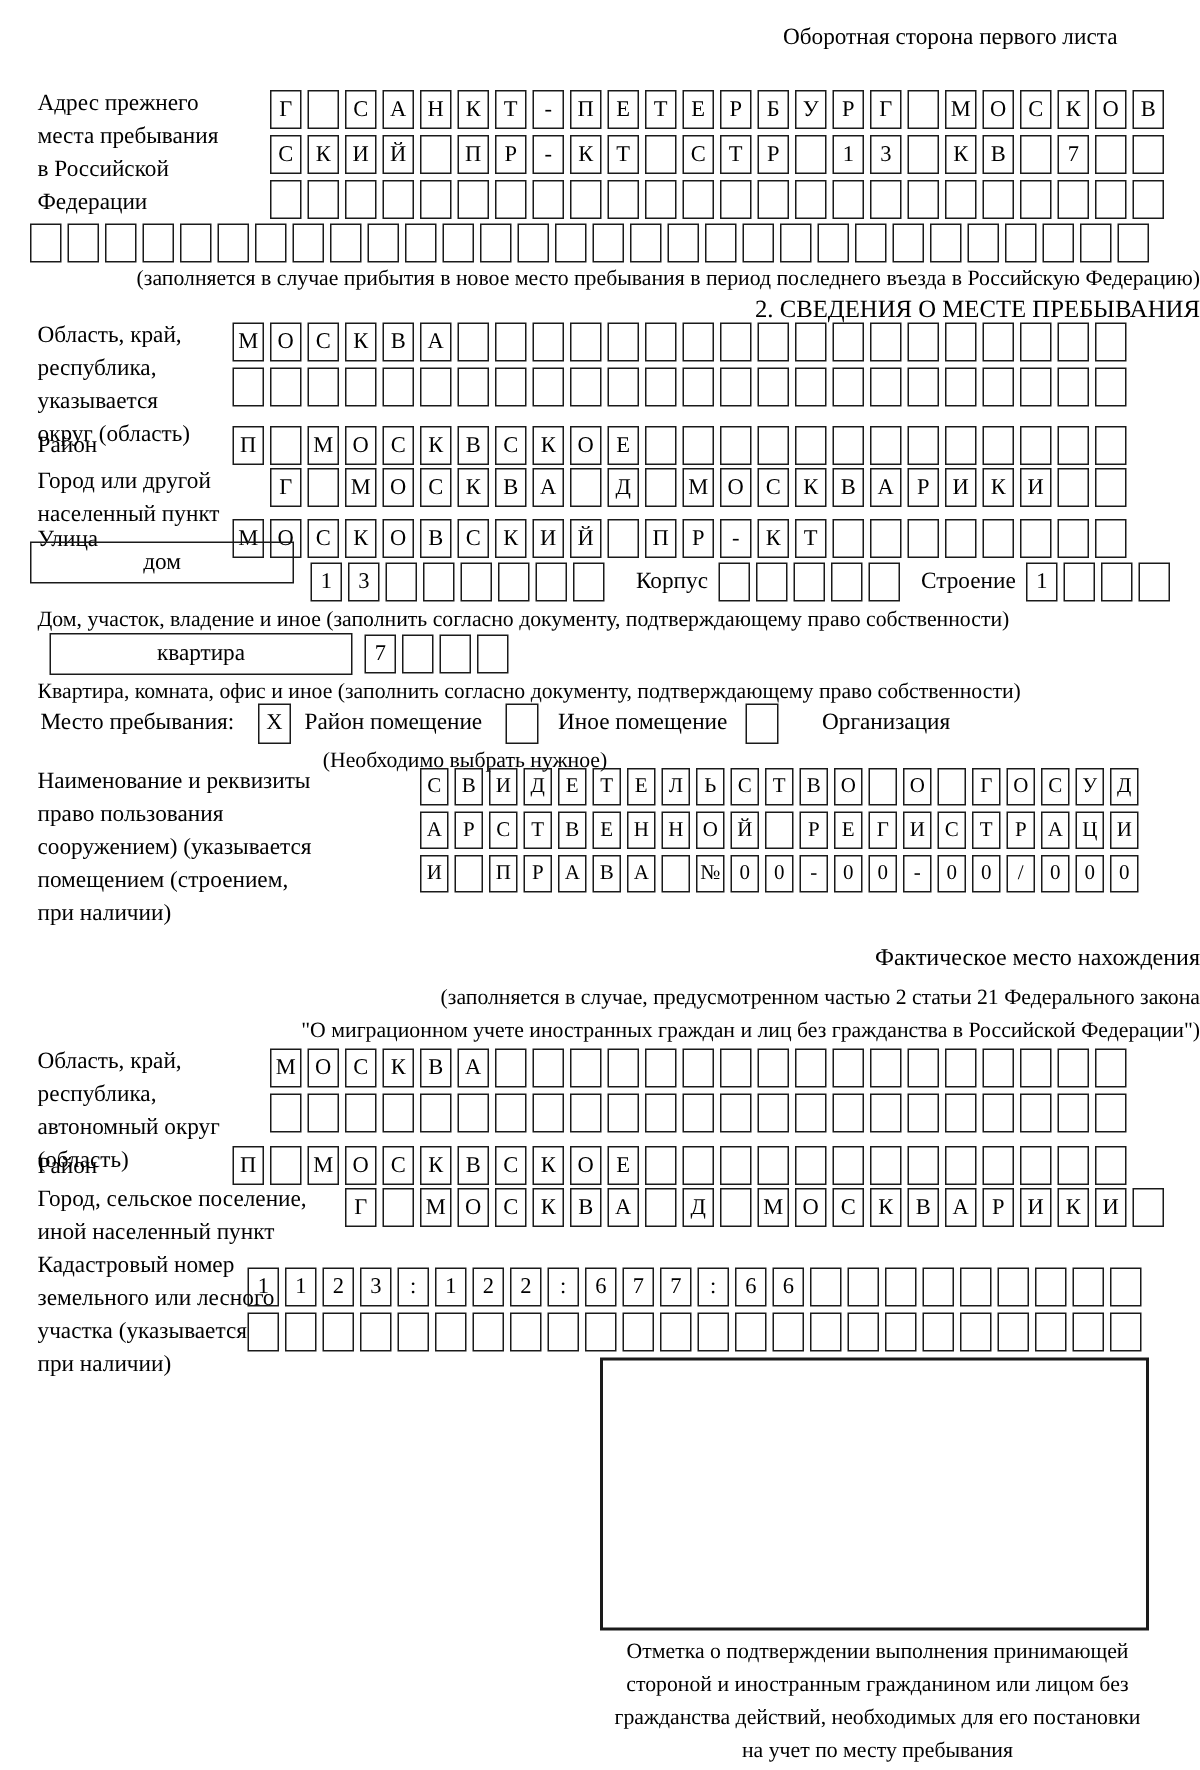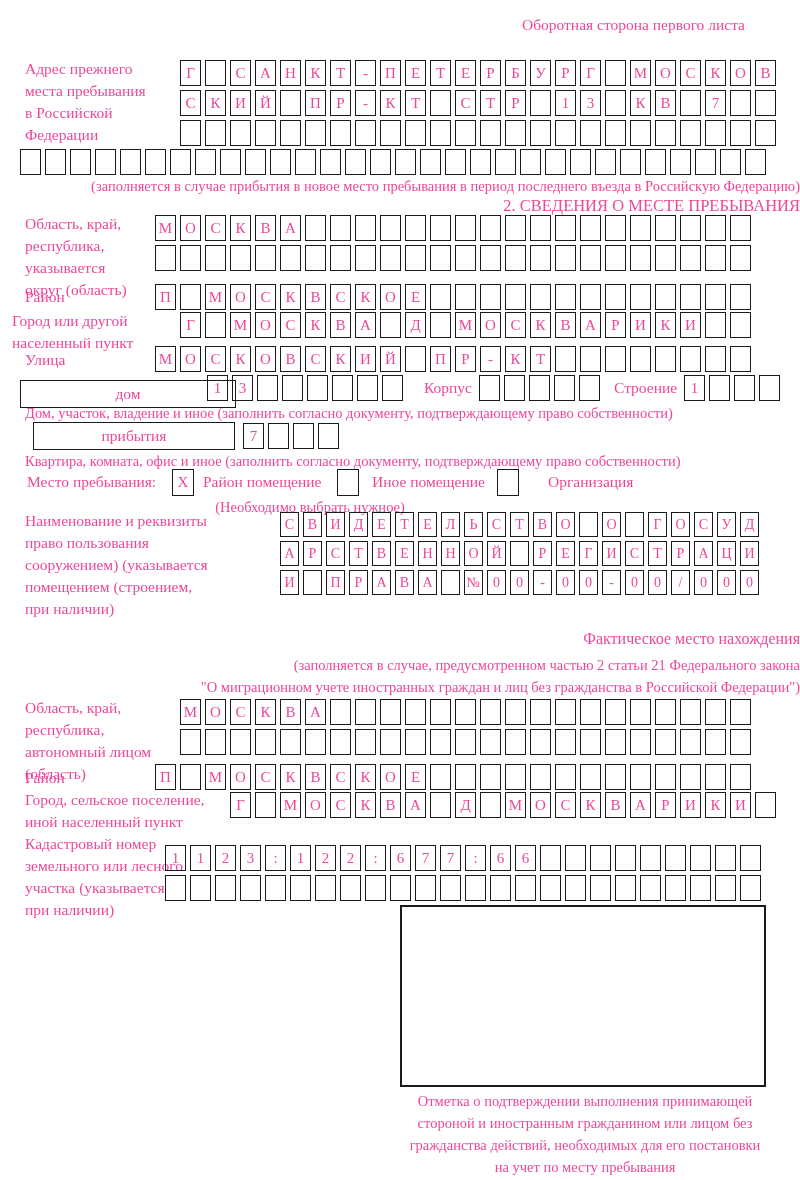--- a/index.html
+++ b/index.html
@@ -1,18 +1,18 @@
 <!DOCTYPE html>
 <html><head>
 <meta charset="utf-8">
 <style>
   html,body { margin:0; padding:0; background:#e8e8e8; }
   .page {
     position:relative; width:800px; height:1180px; margin:0 auto;
-    background:#ffffff; color:#ec4899;
+    background:#ffffff; color:#000000;
     font-family:"Liberation Serif", "DejaVu Serif", serif;
     overflow:hidden;
   }
   .lbl { position:absolute; font-size:15.5px; line-height:22px; }
   .center { position:absolute; left:0; right:0; text-align:right; }
   .bold { font-weight:normal; }
   .small { font-size:14.5px; }
   .boxrow { position:absolute; display:flex; gap:4px; }
   .cell {
     box-sizing:border-box; flex:none;
@@ -245,21 +245,21 @@
       <span class="cell"></span>
       <span class="cell"></span>
       <span class="cell"></span>
       <span class="cell"></span>
       <span class="cell"></span>
       <span class="cell"></span>
       <span class="cell"></span>
       <span class="cell"></span>
     </div>
 
-  <div class="lbl" style="left:12px; top:310px; width:155px;">
+  <div class="lbl" style="left:25px; top:310px; width:155px;">
     <div>Город или другой</div>
     <div>населенный пункт</div>
   </div>
   <div class="boxrow" style="left:180px; top:312px;">
       <span class="cell">Г</span>
       <span class="cell"></span>
       <span class="cell">М</span>
       <span class="cell">О</span>
       <span class="cell">С</span>
       <span class="cell">К</span>
@@ -303,21 +303,21 @@
       <span class="cell"></span>
       <span class="cell"></span>
       <span class="cell"></span>
       <span class="cell"></span>
       <span class="cell"></span>
       <span class="cell"></span>
       <span class="cell"></span>
       <span class="cell"></span>
     </div>
 
-  <div class="widebox" style="left:20px; top:380px; width:216px;">дом</div>
+  <div class="widebox" style="left:20px; top:361px; width:176px;">дом</div>
   <div class="boxrow" style="left:207px; top:375px;">
       <span class="cell">1</span>
       <span class="cell">3</span>
       <span class="cell"></span>
       <span class="cell"></span>
       <span class="cell"></span>
       <span class="cell"></span>
       <span class="cell"></span>
       <span class="cell"></span>
     </div>
@@ -331,21 +331,21 @@
     </div>
   <div class="inline-lbl" style="left:614px; top:375px;">Строение</div>
   <div class="boxrow" style="left:684px; top:375px;">
       <span class="cell">1</span>
       <span class="cell"></span>
       <span class="cell"></span>
       <span class="cell"></span>
     </div>
   <div class="lbl small" style="left:25px; top:402px;">Дом, участок, владение и иное (заполнить согласно документу, подтверждающему право собственности)</div>
 
-  <div class="widebox" style="left:33px; top:422px; width:202px;">прибытия</div>
+  <div class="widebox" style="left:33px; top:422px; width:202px;">квартира</div>
   <div class="boxrow" style="left:243px; top:423px;">
       <span class="cell">7</span>
       <span class="cell"></span>
       <span class="cell"></span>
       <span class="cell"></span>
     </div>
   <div class="lbl small" style="left:25px; top:450px;">Квартира, комната, офис и иное (заполнить согласно документу, подтверждающему право собственности)</div>
 
   <div class="inline-lbl" style="left:27px; top:469px;">Место пребывания:</div>
   <div class="checkbox" style="left:172px; top:469px;">X</div>
@@ -433,21 +433,21 @@
       <span class="cell">0</span>
     </div>
 
   <div class="center bold" style="top:630px; font-size:16px;">Фактическое место нахождения</div>
   <div class="center small" style="top:657px;">(заполняется в случае, предусмотренном частью 2 статьи 21 Федерального закона</div>
   <div class="center small" style="top:679px;">"О миграционном учете иностранных граждан и лиц без гражданства в Российской Федерации")</div>
 
   <div class="lbl" style="left:25px; top:697px; width:150px;">
     <div>Область, край,</div>
     <div>республика,</div>
-    <div>автономный лицом</div>
+    <div>автономный округ</div>
     <div>(область)</div>
   </div>
   <div class="boxrow" style="left:180px; top:699px;">
       <span class="cell">М</span>
       <span class="cell">О</span>
       <span class="cell">С</span>
       <span class="cell">К</span>
       <span class="cell">В</span>
       <span class="cell">А</span>
       <span class="cell"></span>

